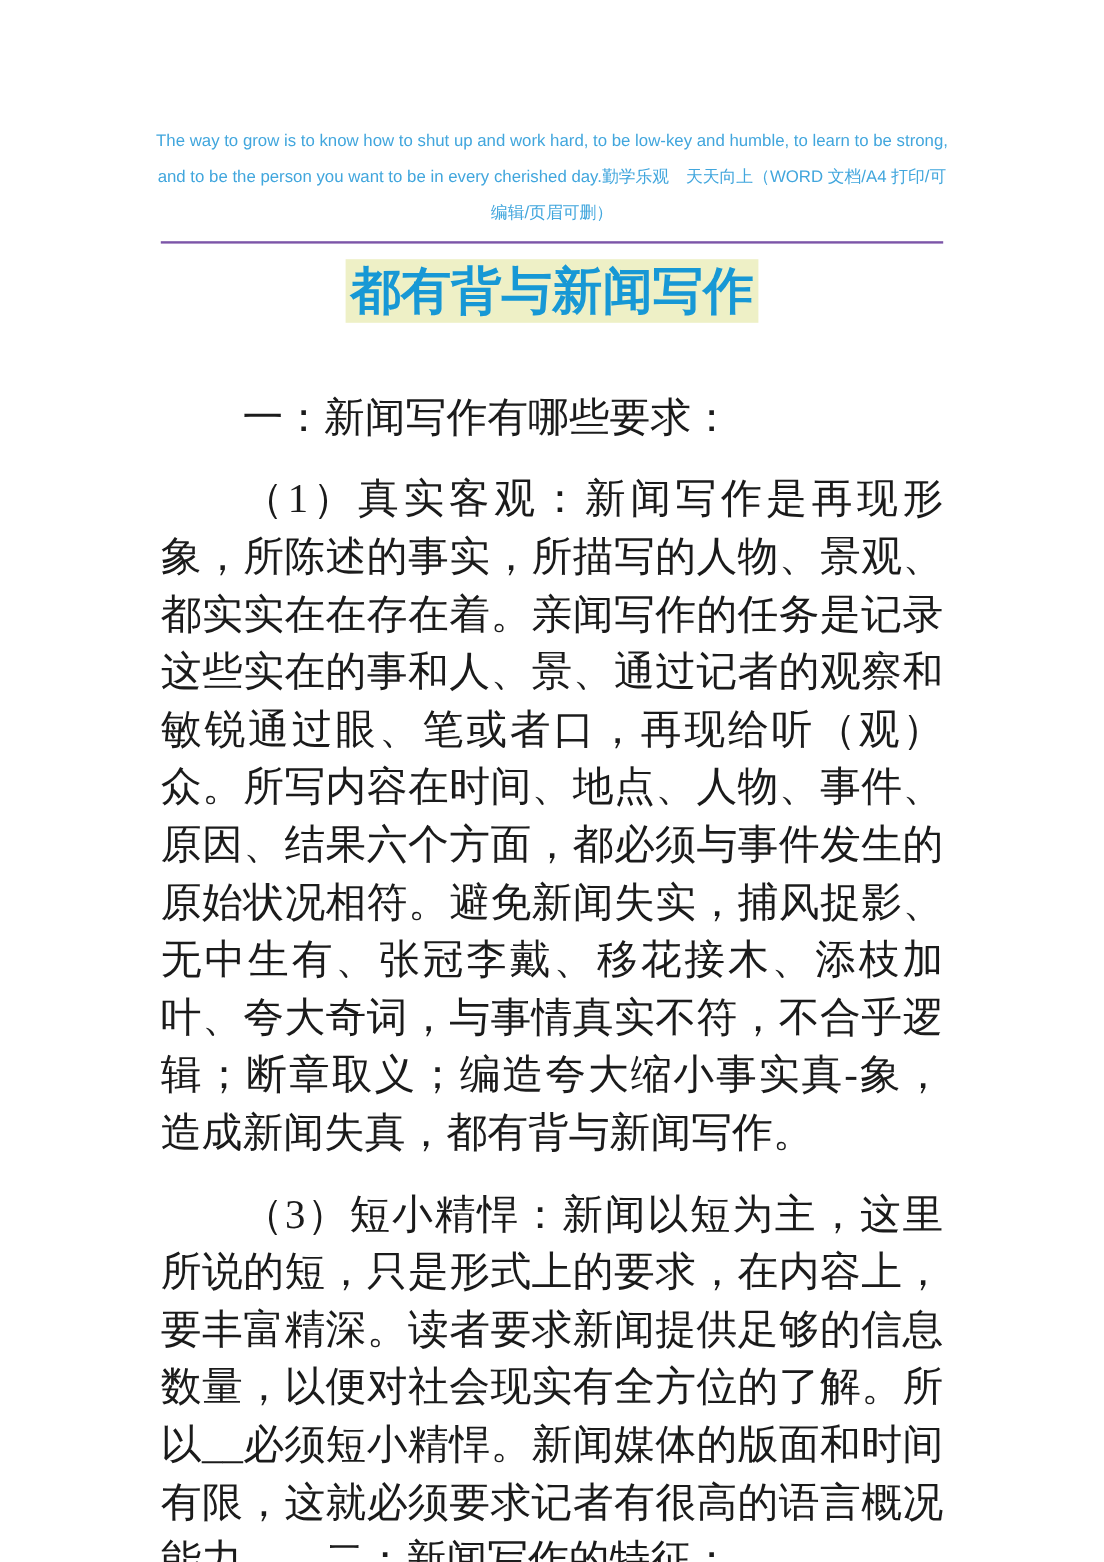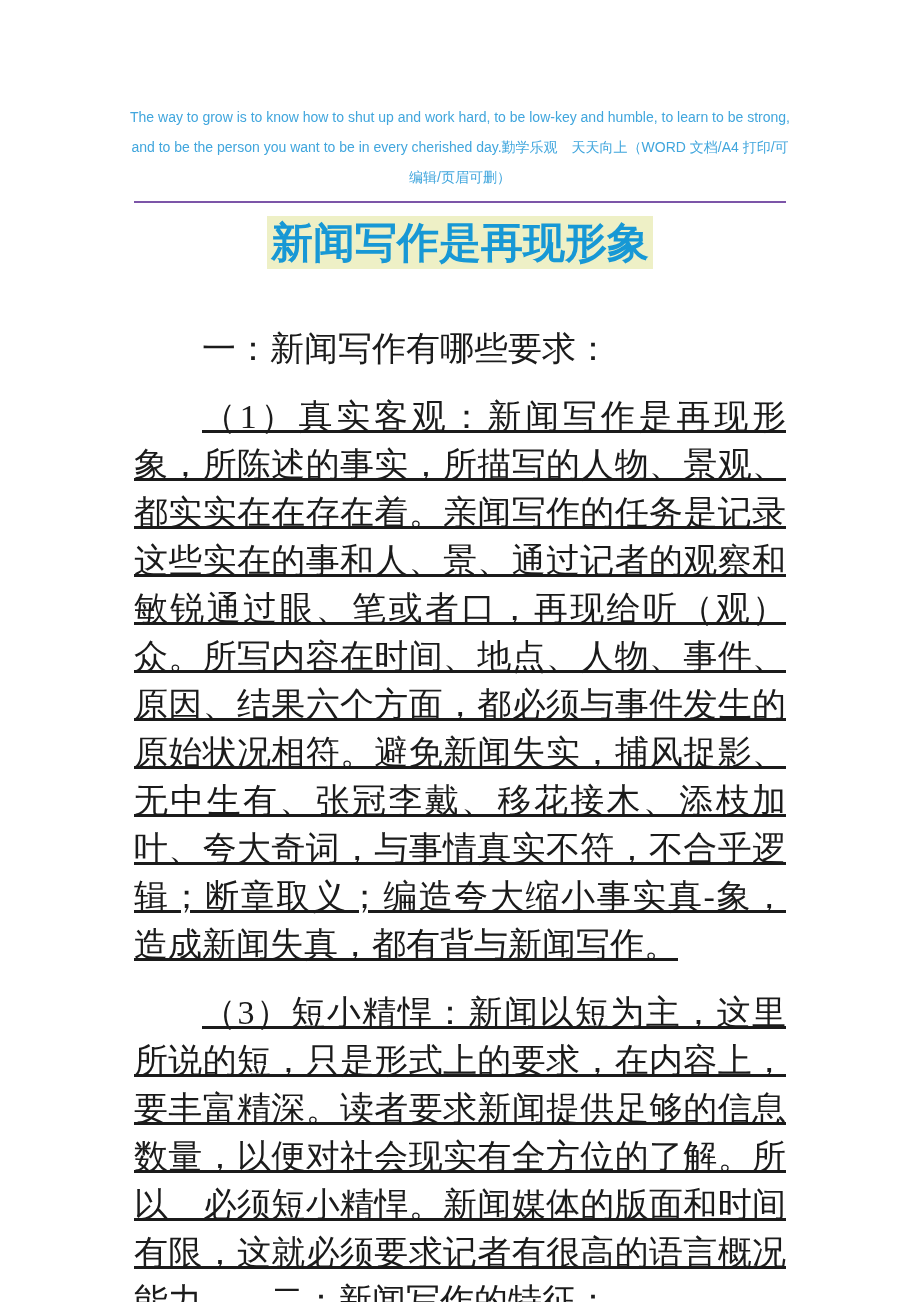--- a/index.html
+++ b/index.html
@@ -48,32 +48,32 @@
     font-size: 34px;
     line-height: 48px;
     color: var(--body_text, #1b1b1b);
     text-align: justify;
     text-justify: inter-ideograph;
   }
   .doc-body p {
     margin: 0;
     text-indent: 2em;
   }
-  .doc-body p + p { margin-top: 20px; text-decoration: underline; }
+  .doc-body p + p { margin-top: 20px; }
 </style>
 </head>
 <body>
 
 <div class="page">
 
   <p class="header-text">The way to grow is to know how to shut up and work hard, to be low-key and humble, to learn to be strong, and to be the person you want to be in every cherished day.勤学乐观　天天向上（WORD 文档/A4 打印/可编辑/页眉可删）</p>
 
   <hr class="divider">
 
-  <h1 class="doc-title"><span class="hl">新闻写作是再现形象</span></h1>
+  <h1 class="doc-title"><span class="hl">都有背与新闻写作</span></h1>
 
   <div class="doc-body">
     <p>一：新闻写作有哪些要求：</p>
     <p>（1）真实客观：新闻写作是再现形象，所陈述的事实，所描写的人物、景观、都实实在在存在着。亲闻写作的任务是记录这些实在的事和人、景、通过记者的观察和敏锐通过眼、笔或者口，再现给听（观）众。所写内容在时间、地点、人物、事件、原因、结果六个方面，都必须与事件发生的原始状况相符。避免新闻失实，捕风捉影、无中生有、张冠李戴、移花接木、添枝加叶、夸大奇词，与事情真实不符，不合乎逻辑；断章取义；编造夸大缩小事实真-象，造成新闻失真，都有背与新闻写作。</p>
     <p>（3）短小精悍：新闻以短为主，这里所说的短，只是形式上的要求，在内容上，要丰富精深。读者要求新闻提供足够的信息数量，以便对社会现实有全方位的了解。所以__必须短小精悍。新闻媒体的版面和时间有限，这就必须要求记者有很高的语言概况能力。　二：新闻写作的特征：</p>
   </div>
 
 </div>
 
 </body></html>

